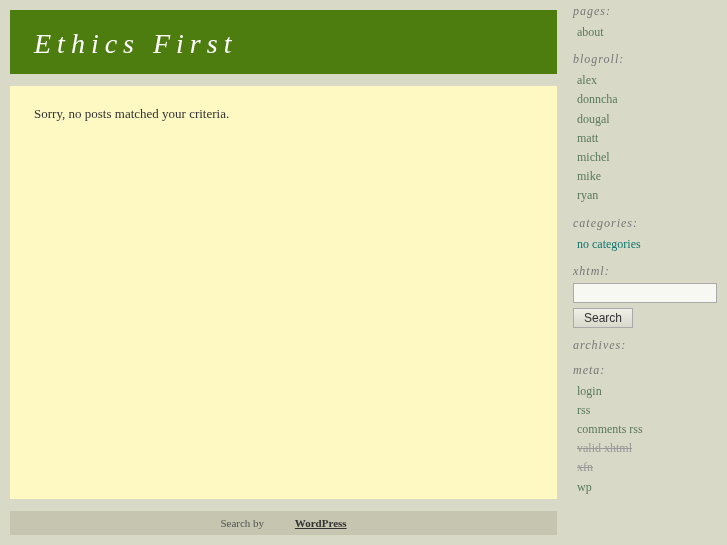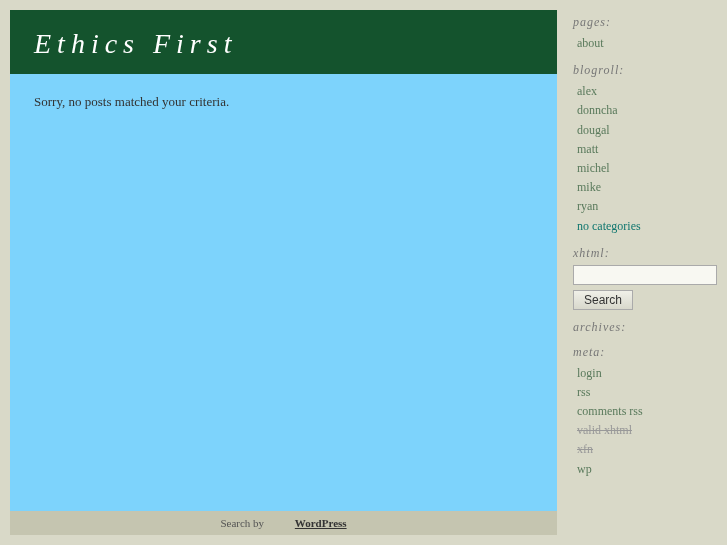--- a/index.html
+++ b/index.html
@@ -18,37 +18,37 @@
       margin: 0 auto;
     }
 
     #main-area {
       flex: 1;
       display: flex;
       flex-direction: column;
     }
 
     #header {
-      background-color: #14532d;
+      background-color: #4d7c0f;
       padding: 18px 24px 14px 24px;
       margin: 10px 10px 0 10px;
     }
 
     #header h1 {
       font-family: Georgia, serif;
       font-style: italic;
       font-size: 28px;
       font-weight: normal;
       letter-spacing: 6px;
       color: #fff;
     }
 
     #content {
-      background-color: #7dd3fc;
-      margin: 0 10px;
+      background-color: #fef9c3;
+      margin: 12px 10px;
       padding: 20px 24px;
       flex: 1;
       min-height: 280px;
     }
 
     #content p {
       font-size: 13px;
       color: #333;
     }
 
@@ -64,21 +64,21 @@
     #footer a {
       color: #333;
       font-weight: bold;
       text-decoration: underline;
       margin-left: 28px;
     }
 
     
     #sidebar {
       width: 160px;
-      padding: 15px 10px 10px 6px;
+      padding: 4px 10px 10px 6px;
       background-color: #d9d9c8;
       font-size: 12px;
     }
 
     .sidebar-section-title {
       font-style: italic;
       color: #777;
       font-size: 12px;
       letter-spacing: 1px;
       margin-top: 10px;
@@ -160,20 +160,21 @@
     <div>
       <a href="#" class="sidebar-link">alex</a>
       <a href="#" class="sidebar-link">donncha</a>
       <a href="#" class="sidebar-link">dougal</a>
       <a href="#" class="sidebar-link">matt</a>
       <a href="#" class="sidebar-link">michel</a>
       <a href="#" class="sidebar-link">mike</a>
       <a href="#" class="sidebar-link">ryan</a>
     </div>
 
+    <div class="sidebar-section-title">categories:</div>
     <div>
       <span class="sidebar-text">no categories</span>
     </div>
 
     <div class="sidebar-section-title">xhtml:</div>
     <div class="search-area">
       <input type="text" id="search-input" style="">
       <button id="search-button">Search</button>
     </div>
 

